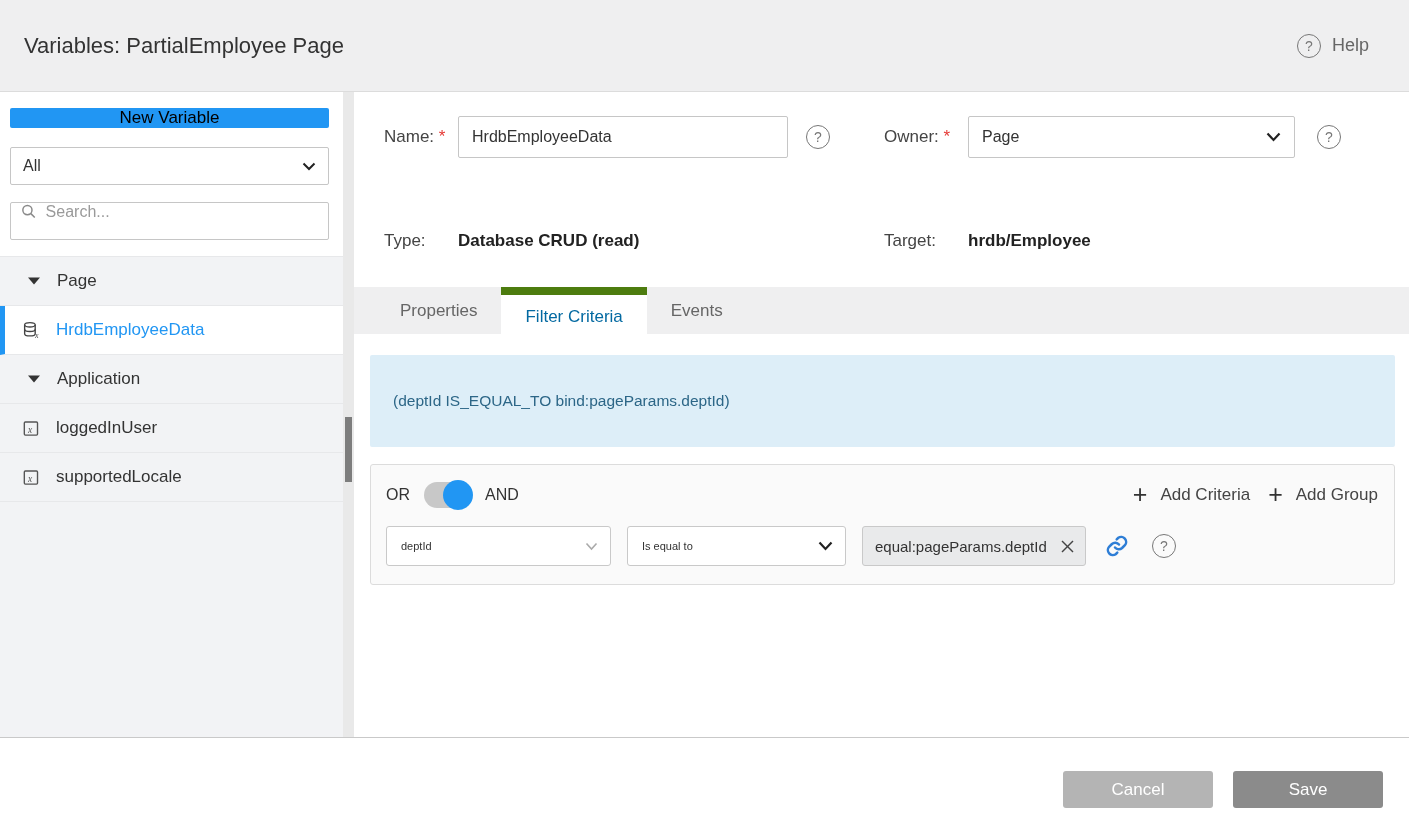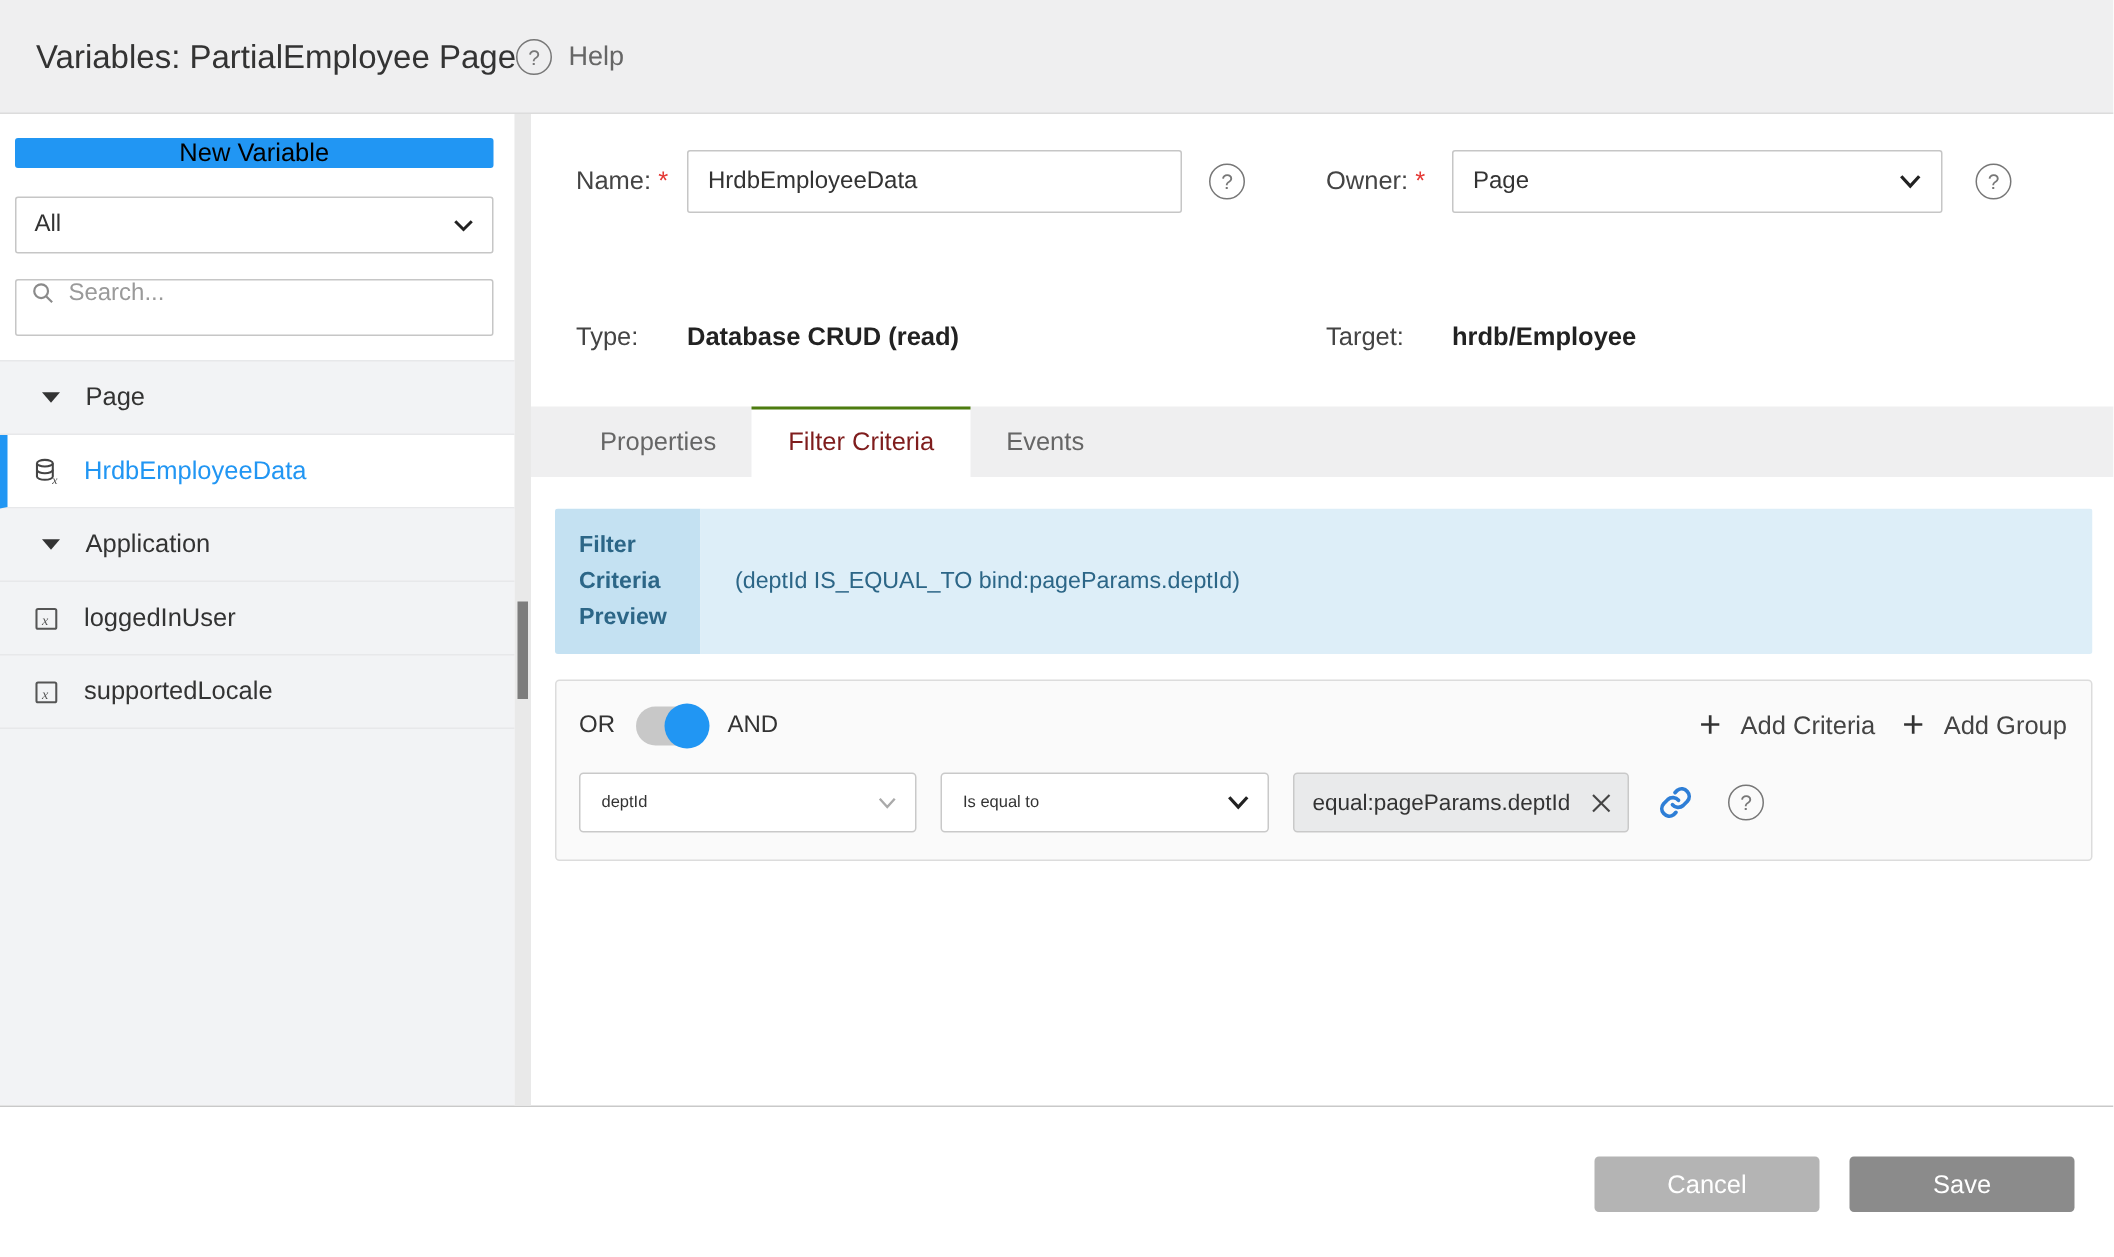--- a/index.html
+++ b/index.html
@@ -1,22 +1,22 @@
 <!DOCTYPE html>
 <html><head>
 <meta charset="utf-8">
 <style>
   * { margin:0; padding:0; box-sizing:border-box; }
   html,body { width:1409px; height:838px; }
   body { font-family:"Liberation Sans", sans-serif; background:#fff; overflow:hidden; color:#333; }
   .app { width:1409px; height:838px; display:flex; flex-direction:column; }
 
   
-  .topbar { height:76px; flex:none; background:#efeff0; border-bottom:1px solid #dcdcdc;
-            display:flex; align-items:center; justify-content:flex-start; padding:0 40px 0 24px; }
+  .topbar { height:92px; flex:none; background:#efeff0; border-bottom:1px solid #dcdcdc;
+            display:flex; align-items:center; justify-content:space-between; padding:0 40px 0 24px; }
   .title { font-size:22px; color:#333; }
   .help-btn { display:flex; align-items:center; gap:11px; font-size:18px; color:#666; cursor:pointer; }
   .qcircle { width:24px; height:24px; border:1.7px solid #777; border-radius:50%; color:#777;
              display:flex; align-items:center; justify-content:center; font-size:14px; line-height:1; }
 
   
   .bodyrow { flex:1; display:flex; min-height:0; }
 
   .sidebar { width:343px; flex:none; background:#f2f3f5; display:flex; flex-direction:column; }
   .side-top { background:#fff; padding:16px 14px 16px 10px; }
@@ -52,21 +52,21 @@
   .req { color:#e53935; }
   .txt-input { width:330px; height:42px; border:1px solid #c6c6c6; border-radius:2px; padding:0 13px;
                font-size:16px; color:#333; font-family:inherit; outline:none; }
   .selectbox { width:327px; height:42px; border:1px solid #c6c6c6; border-radius:2px; background:#fff;
                display:flex; align-items:center; justify-content:space-between; padding:0 13px; font-size:16px; cursor:pointer; }
   .hicon1 { margin-left:18px; } .hicon2 { margin-left:22px; }
   .bold-val { font-size:17px; font-weight:bold; color:#222; }
 
   .tabs { margin-top:36px; height:47px; flex:none; background:#efeff0; display:flex; padding-left:22px; }
   .tab { padding:0 24px; line-height:47px; font-size:17px; color:#666; cursor:pointer; }
-  .tab.active { background:#fff; color:#7f1d1d; border-top:2px solid #4d7c0f; line-height:44px; }
+  .tab.active { background:#fff; color:#0369a1; border-top:8px solid #4d7c0f; line-height:44px; }
 
   .content { padding:21px 14px 0 16px; }
   .preview { display:flex; min-height:92px; border-radius:2px; overflow:hidden; }
   .preview-label { width:97px; flex:none; background:#c4e1f2; color:#2c6687; font-weight:bold;
                    font-size:15.5px; line-height:1.55; padding:13px 10px 12px 16px; }
   .preview-value { flex:1; background:#ddeef8; color:#2c6687; font-size:15.5px;
                    display:flex; align-items:center; padding-left:23px; }
 
   .criteria-box { margin-top:17px; border:1px solid #dcdcdc; border-radius:3px; background:#fafafa;
                   padding:17px 16px 18px 15px; }
@@ -221,21 +221,20 @@
 
       <div class="tabs">
         <div class="tab">Properties</div>
         <div class="tab active">Filter Criteria</div>
         <div class="tab">Events</div>
       </div>
 
       <div class="content">
 
         <div class="preview">
-          <div class="preview-label">Filter Criteria Preview</div>
           <div class="preview-value">(deptId IS_EQUAL_TO bind:pageParams.deptId)</div>
         </div>
 
         <div class="criteria-box">
           <div class="crow1">
             <div class="logic">
               <span>OR</span>
               <div class="toggle">
                 <div class="knob"></div>
               </div>

